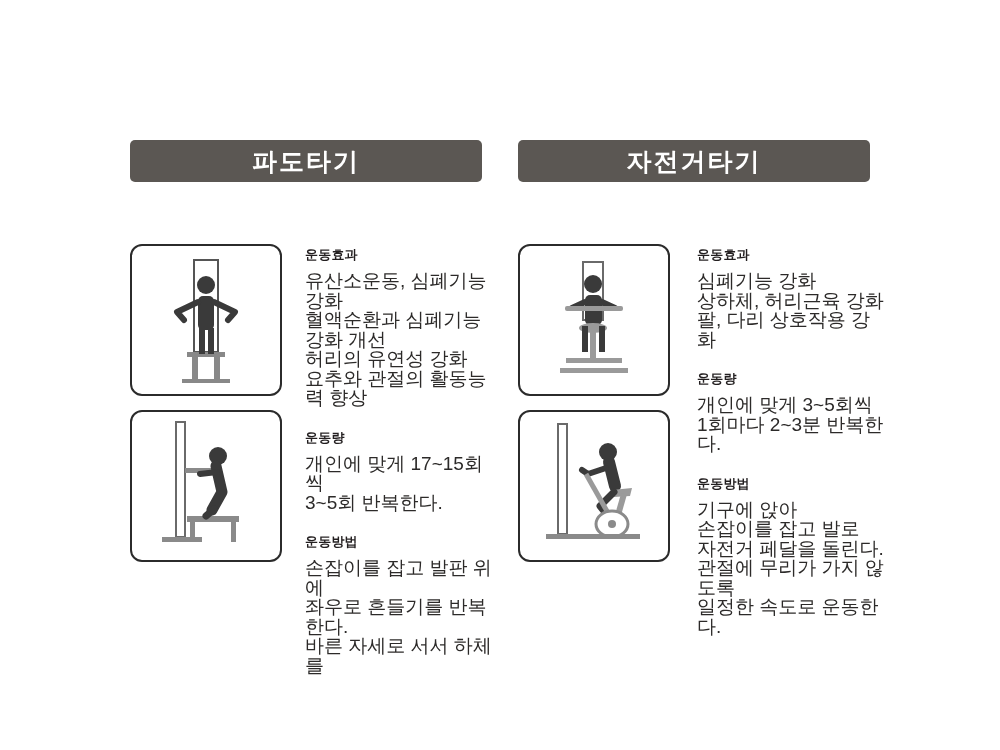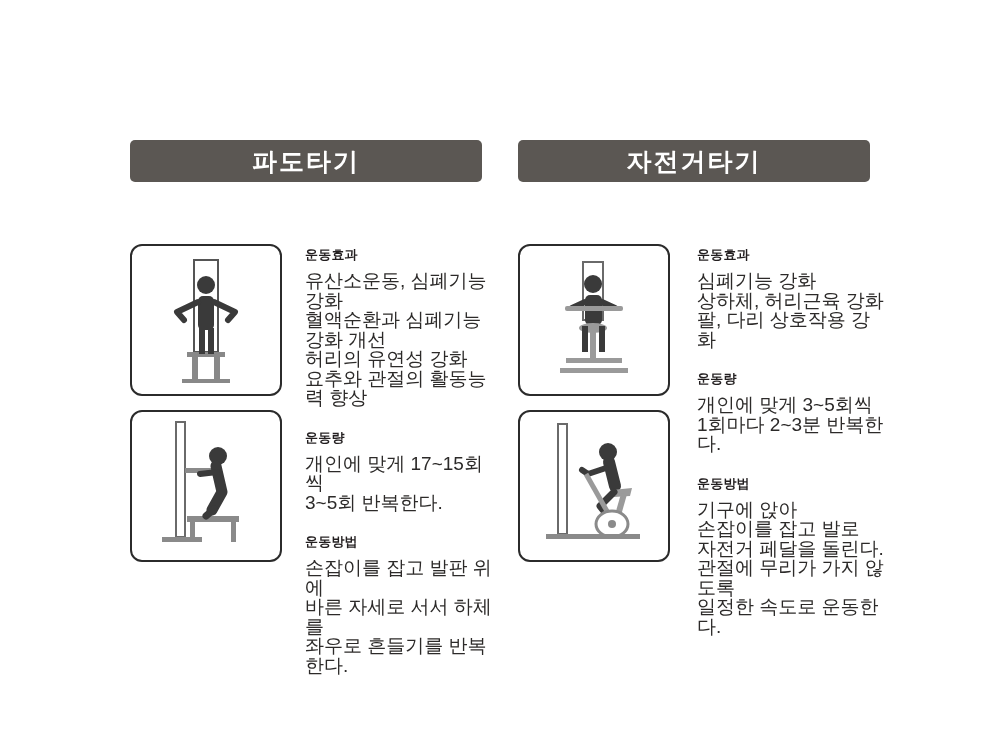--- a/index.html
+++ b/index.html
@@ -145,22 +145,22 @@
           <p class="line">요추와 관절의 활동능력 향상</p>
         </div>
         <div class="sec-block">
           <h3 class="sec">운동량</h3>
           <p class="line">개인에 맞게 17~15회씩</p>
           <p class="line">3~5회 반복한다.</p>
         </div>
         <div class="sec-block">
           <h3 class="sec">운동방법</h3>
           <p class="line">손잡이를 잡고 발판 위에</p>
+          <p class="line">좌우로 흔들기를 반복한다.</p>
           <p class="line">바른 자세로 서서 하체를</p>
-          <p class="line">좌우로 흔들기를 반복한다.</p>
         </div>
       </div>
     </div>
   </div>
 
   <div class="panel panel-right">
     <div class="title-bar">자전거타기</div>
 
     <div class="content">
       <div class="figures">

